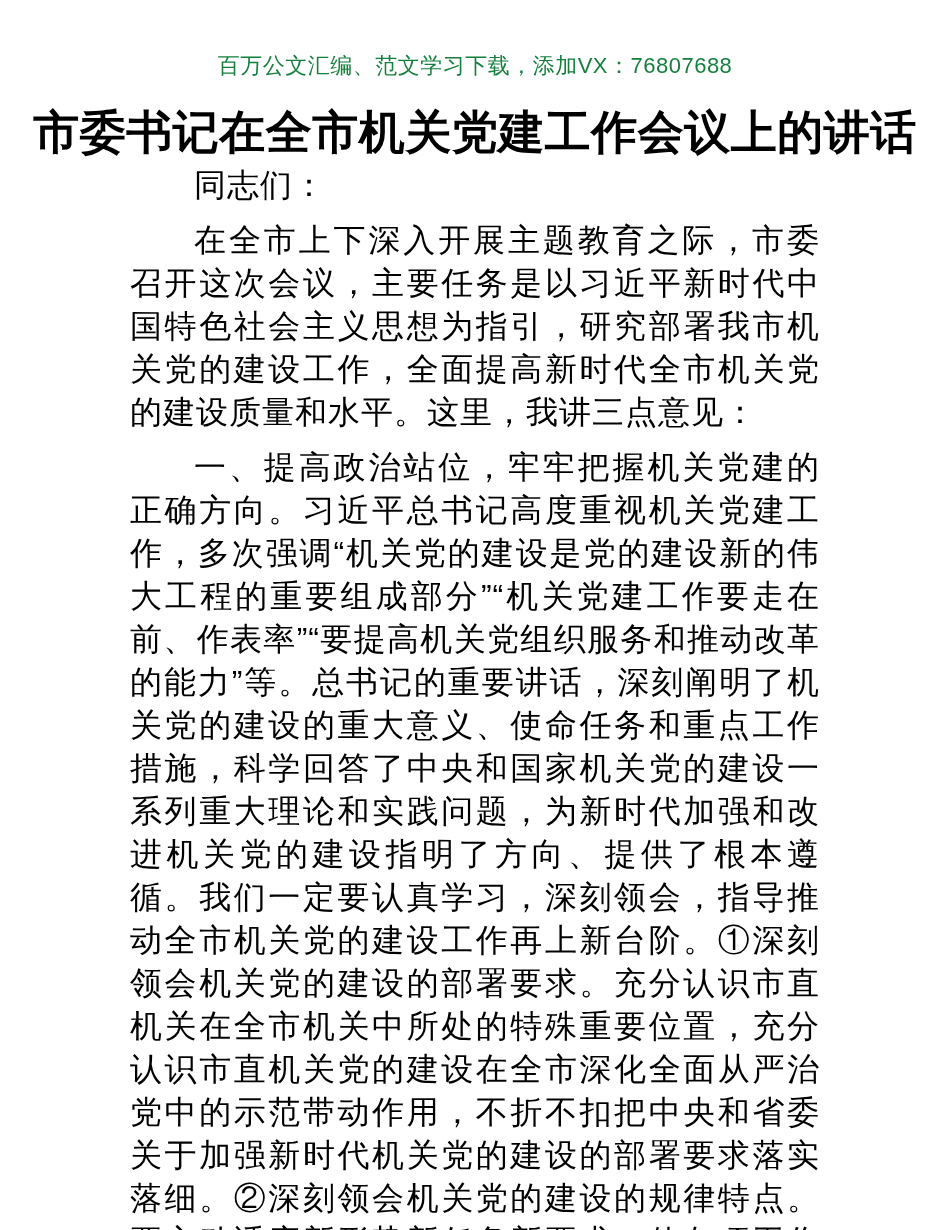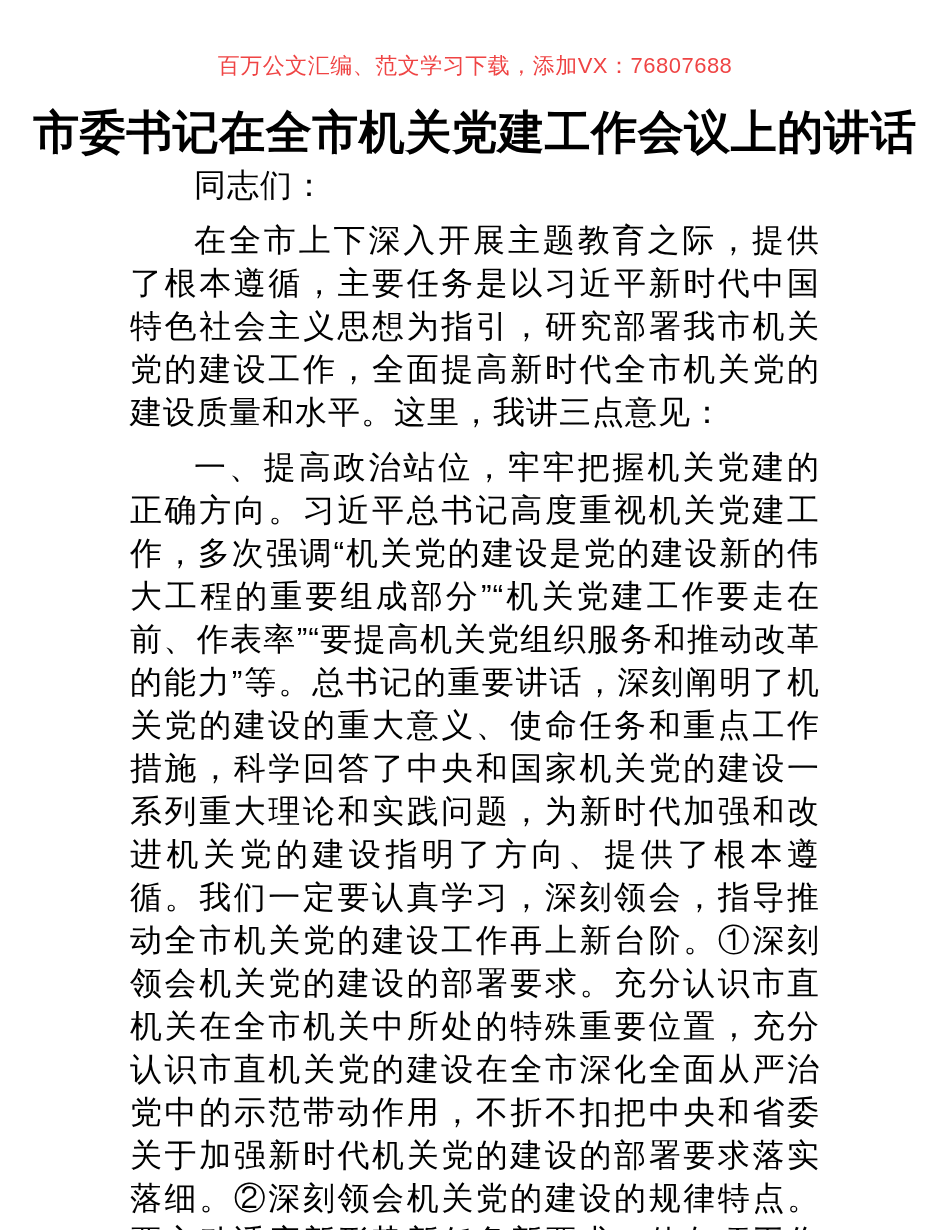--- a/index.html
+++ b/index.html
@@ -49,23 +49,23 @@
   }
   .doc-body p + p {
     margin-top: 12px;
   }
 </style>
 </head>
 <body>
 
 <div class="page">
 
-  <div class="watermark" style="color: #ef4444;">百万公文汇编、范文学习下载，添加VX：76807688</div>
+  <div class="watermark" style="color: #15803d;">百万公文汇编、范文学习下载，添加VX：76807688</div>
 
   <h1 class="doc-title">市委书记在全市机关党建工作会议上的讲话</h1>
 
   <div class="doc-body">
     <p>同志们：</p>
-    <p>在全市上下深入开展主题教育之际，提供了根本遵循，主要任务是以习近平新时代中国特色社会主义思想为指引，研究部署我市机关党的建设工作，全面提高新时代全市机关党的建设质量和水平。这里，我讲三点意见：</p>
+    <p>在全市上下深入开展主题教育之际，市委召开这次会议，主要任务是以习近平新时代中国特色社会主义思想为指引，研究部署我市机关党的建设工作，全面提高新时代全市机关党的建设质量和水平。这里，我讲三点意见：</p>
     <p>一、提高政治站位，牢牢把握机关党建的正确方向。习近平总书记高度重视机关党建工作，多次强调“机关党的建设是党的建设新的伟大工程的重要组成部分”“机关党建工作要走在前、作表率”“要提高机关党组织服务和推动改革的能力”等。总书记的重要讲话，深刻阐明了机关党的建设的重大意义、使命任务和重点工作措施，科学回答了中央和国家机关党的建设一系列重大理论和实践问题，为新时代加强和改进机关党的建设指明了方向、提供了根本遵循。我们一定要认真学习，深刻领会，指导推动全市机关党的建设工作再上新台阶。①深刻领会机关党的建设的部署要求。充分认识市直机关在全市机关中所处的特殊重要位置，充分认识市直机关党的建设在全市深化全面从严治党中的示范带动作用，不折不扣把中央和省委关于加强新时代机关党的建设的部署要求落实落细。②深刻领会机关党的建设的规律特点。要主动适应新形势新任务新要求，使各项工作更好体现时代性、把握规律性、富于创造性，推动机关党的建设不断提高质量、充满活力。③深</p>
   </div>
 
 </div>
 
 </body></html>

